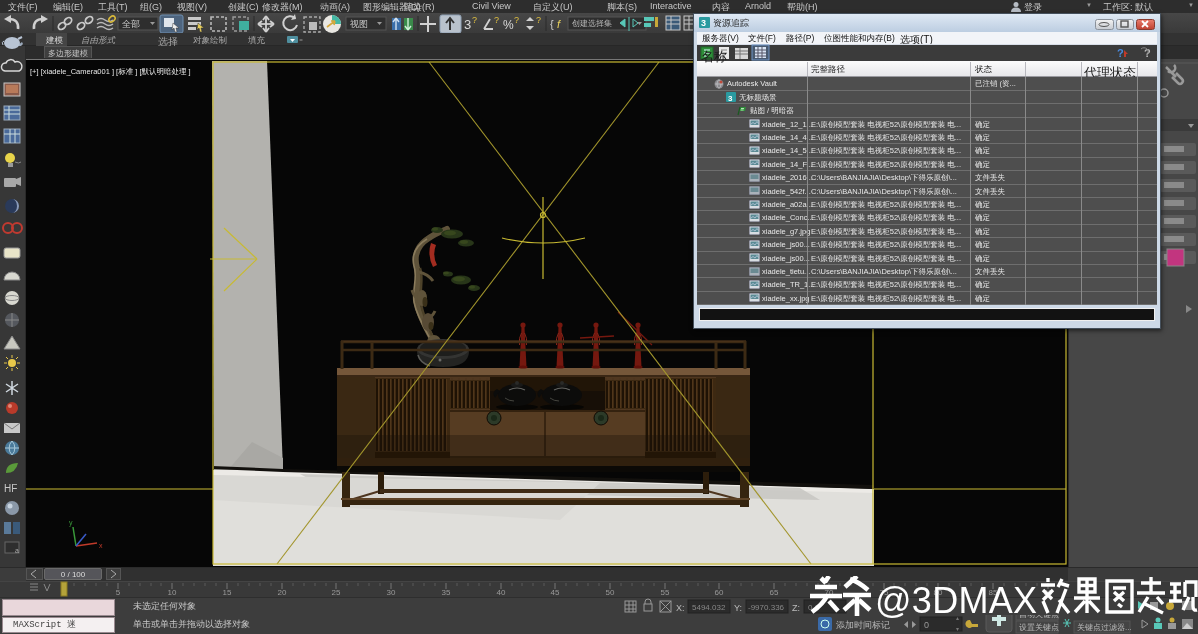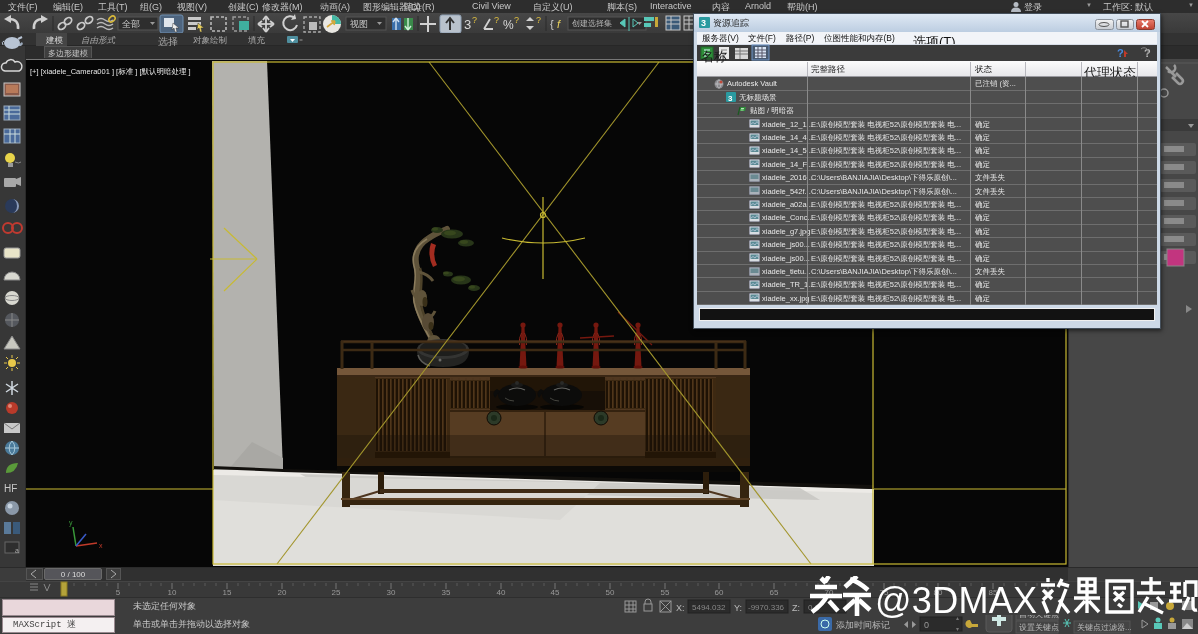--- a/index.html
+++ b/index.html
@@ -754,21 +754,21 @@
 <div class="abs" style="left:1136px;top:19px;width:19px;height:11px;background:linear-gradient(#e87a6a,#c04333);border:1px solid #8a3a2e;border-radius:2.5px;">
     <svg width="17" height="9">
       <path d="M5 1 l6 6 m0 -6 l-6 6" stroke="#fff" stroke-width="1.8"></path>
     </svg>
   </div>
 <div class="abs" style="left:697px;top:32px;width:460px;height:12px;background:#f2f4f8;"></div>
 <div class="t" style="left:702px;top:33px;font-size:8.5px;color:#111;">服务器(V)</div>
 <div class="t" style="left:748px;top:33px;font-size:8.5px;color:#111;">文件(F)</div>
 <div class="t" style="left:786px;top:33px;font-size:8.5px;color:#111;">路径(P)</div>
 <div class="t" style="left:824px;top:33px;font-size:8.5px;color:#111;">位图性能和内存(B)</div>
-<div class="t" style="left:900px;top:33px;font-size:13px;color:#111;margin-left:13px;">选项(T)</div>
+<div class="t" style="left:900px;top:33px;font-size:10px;color:#111;">选项(T)</div>
 <div class="abs" style="left:697px;top:44px;width:460px;height:17px;background:#3b3b3b;border-top:1px solid #d8dee8;"></div>
 <svg class="abs" style="left:697px;top:44px" width="460" height="17">
 <rect x="4" y="3" width="12" height="12" fill="#2f8f3a" stroke="#1e6a28"></rect>
     <path d="M7 6 h6 M7 9 h6 M7 12 h4" stroke="#dff"></path>
 <rect x="22" y="3" width="10" height="12" fill="#e8e8e8"></rect>
     <path d="M24 6 h6 M24 9 h6 M24 12 h4" stroke="#888"></path>
 <rect x="38" y="4" width="13" height="11" fill="#d8d8d8"></rect>
     <path d="M38 7 h13 M38 10 h13 M43 4 v11" stroke="#777"></path>
 <rect x="55" y="1" width="17" height="15" fill="#48596e" stroke="#6f95c8"></rect>
     <rect x="58" y="3" width="11" height="11" fill="#d8e4f4"></rect>

